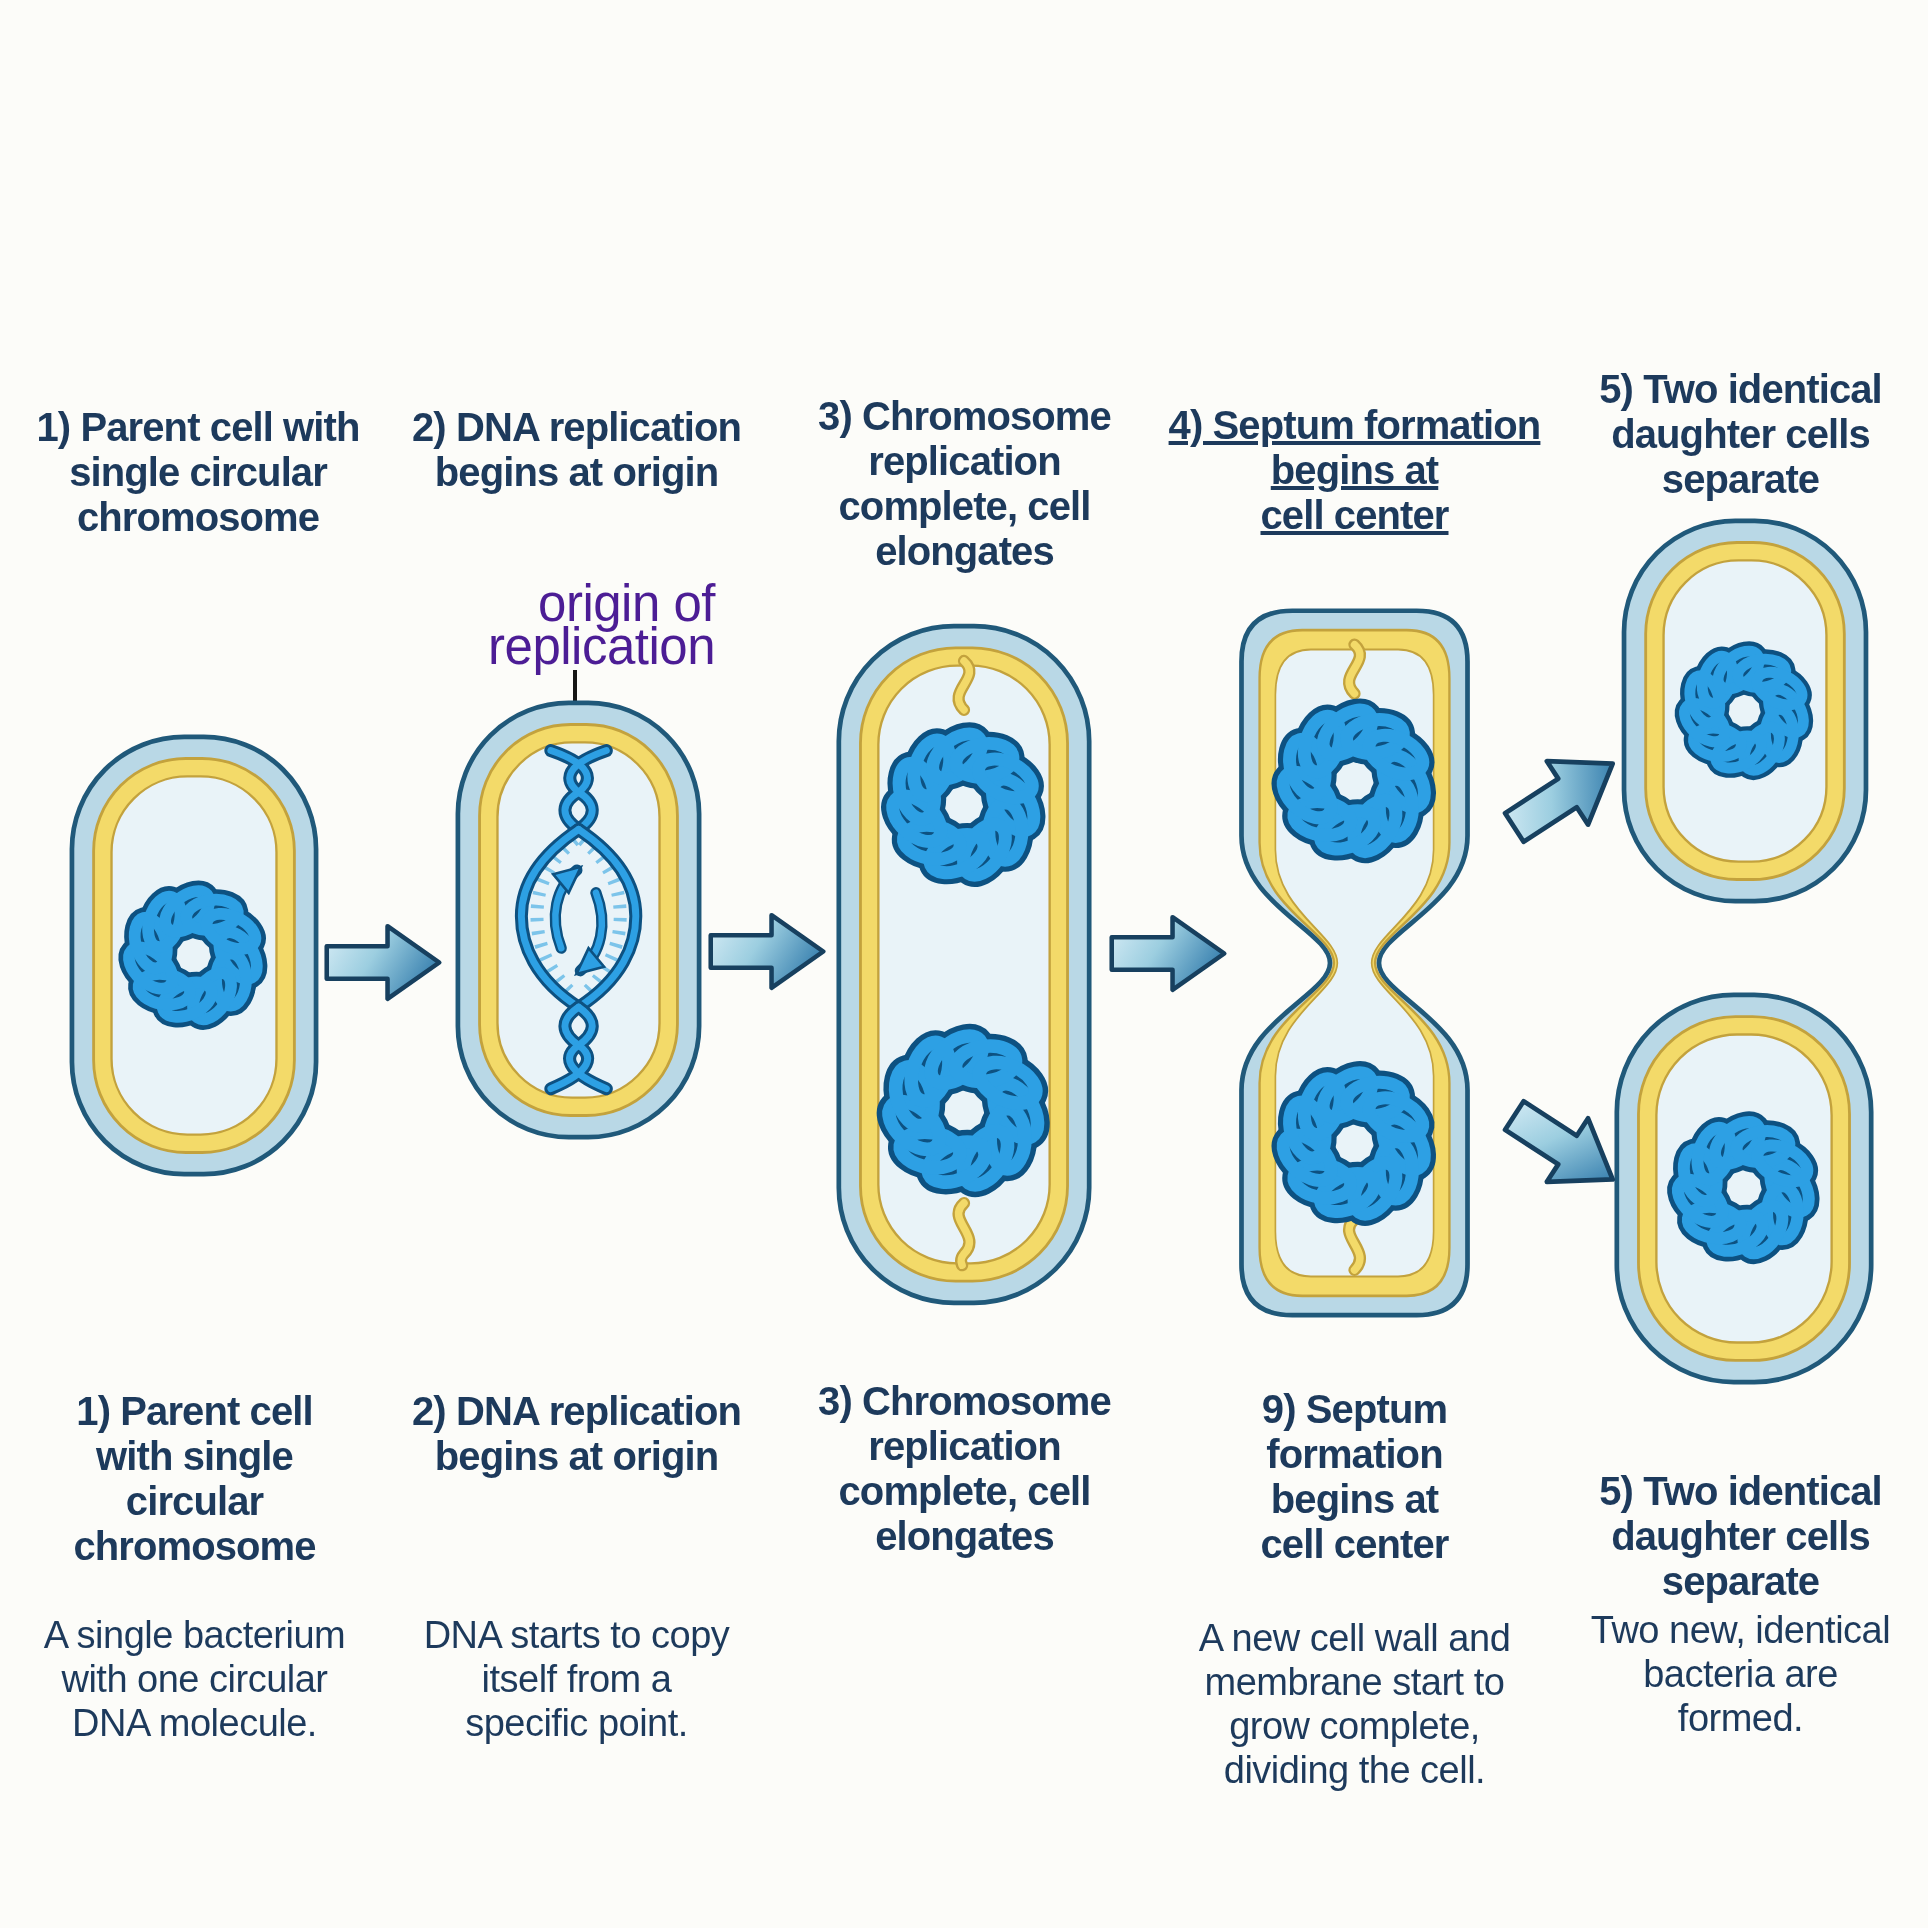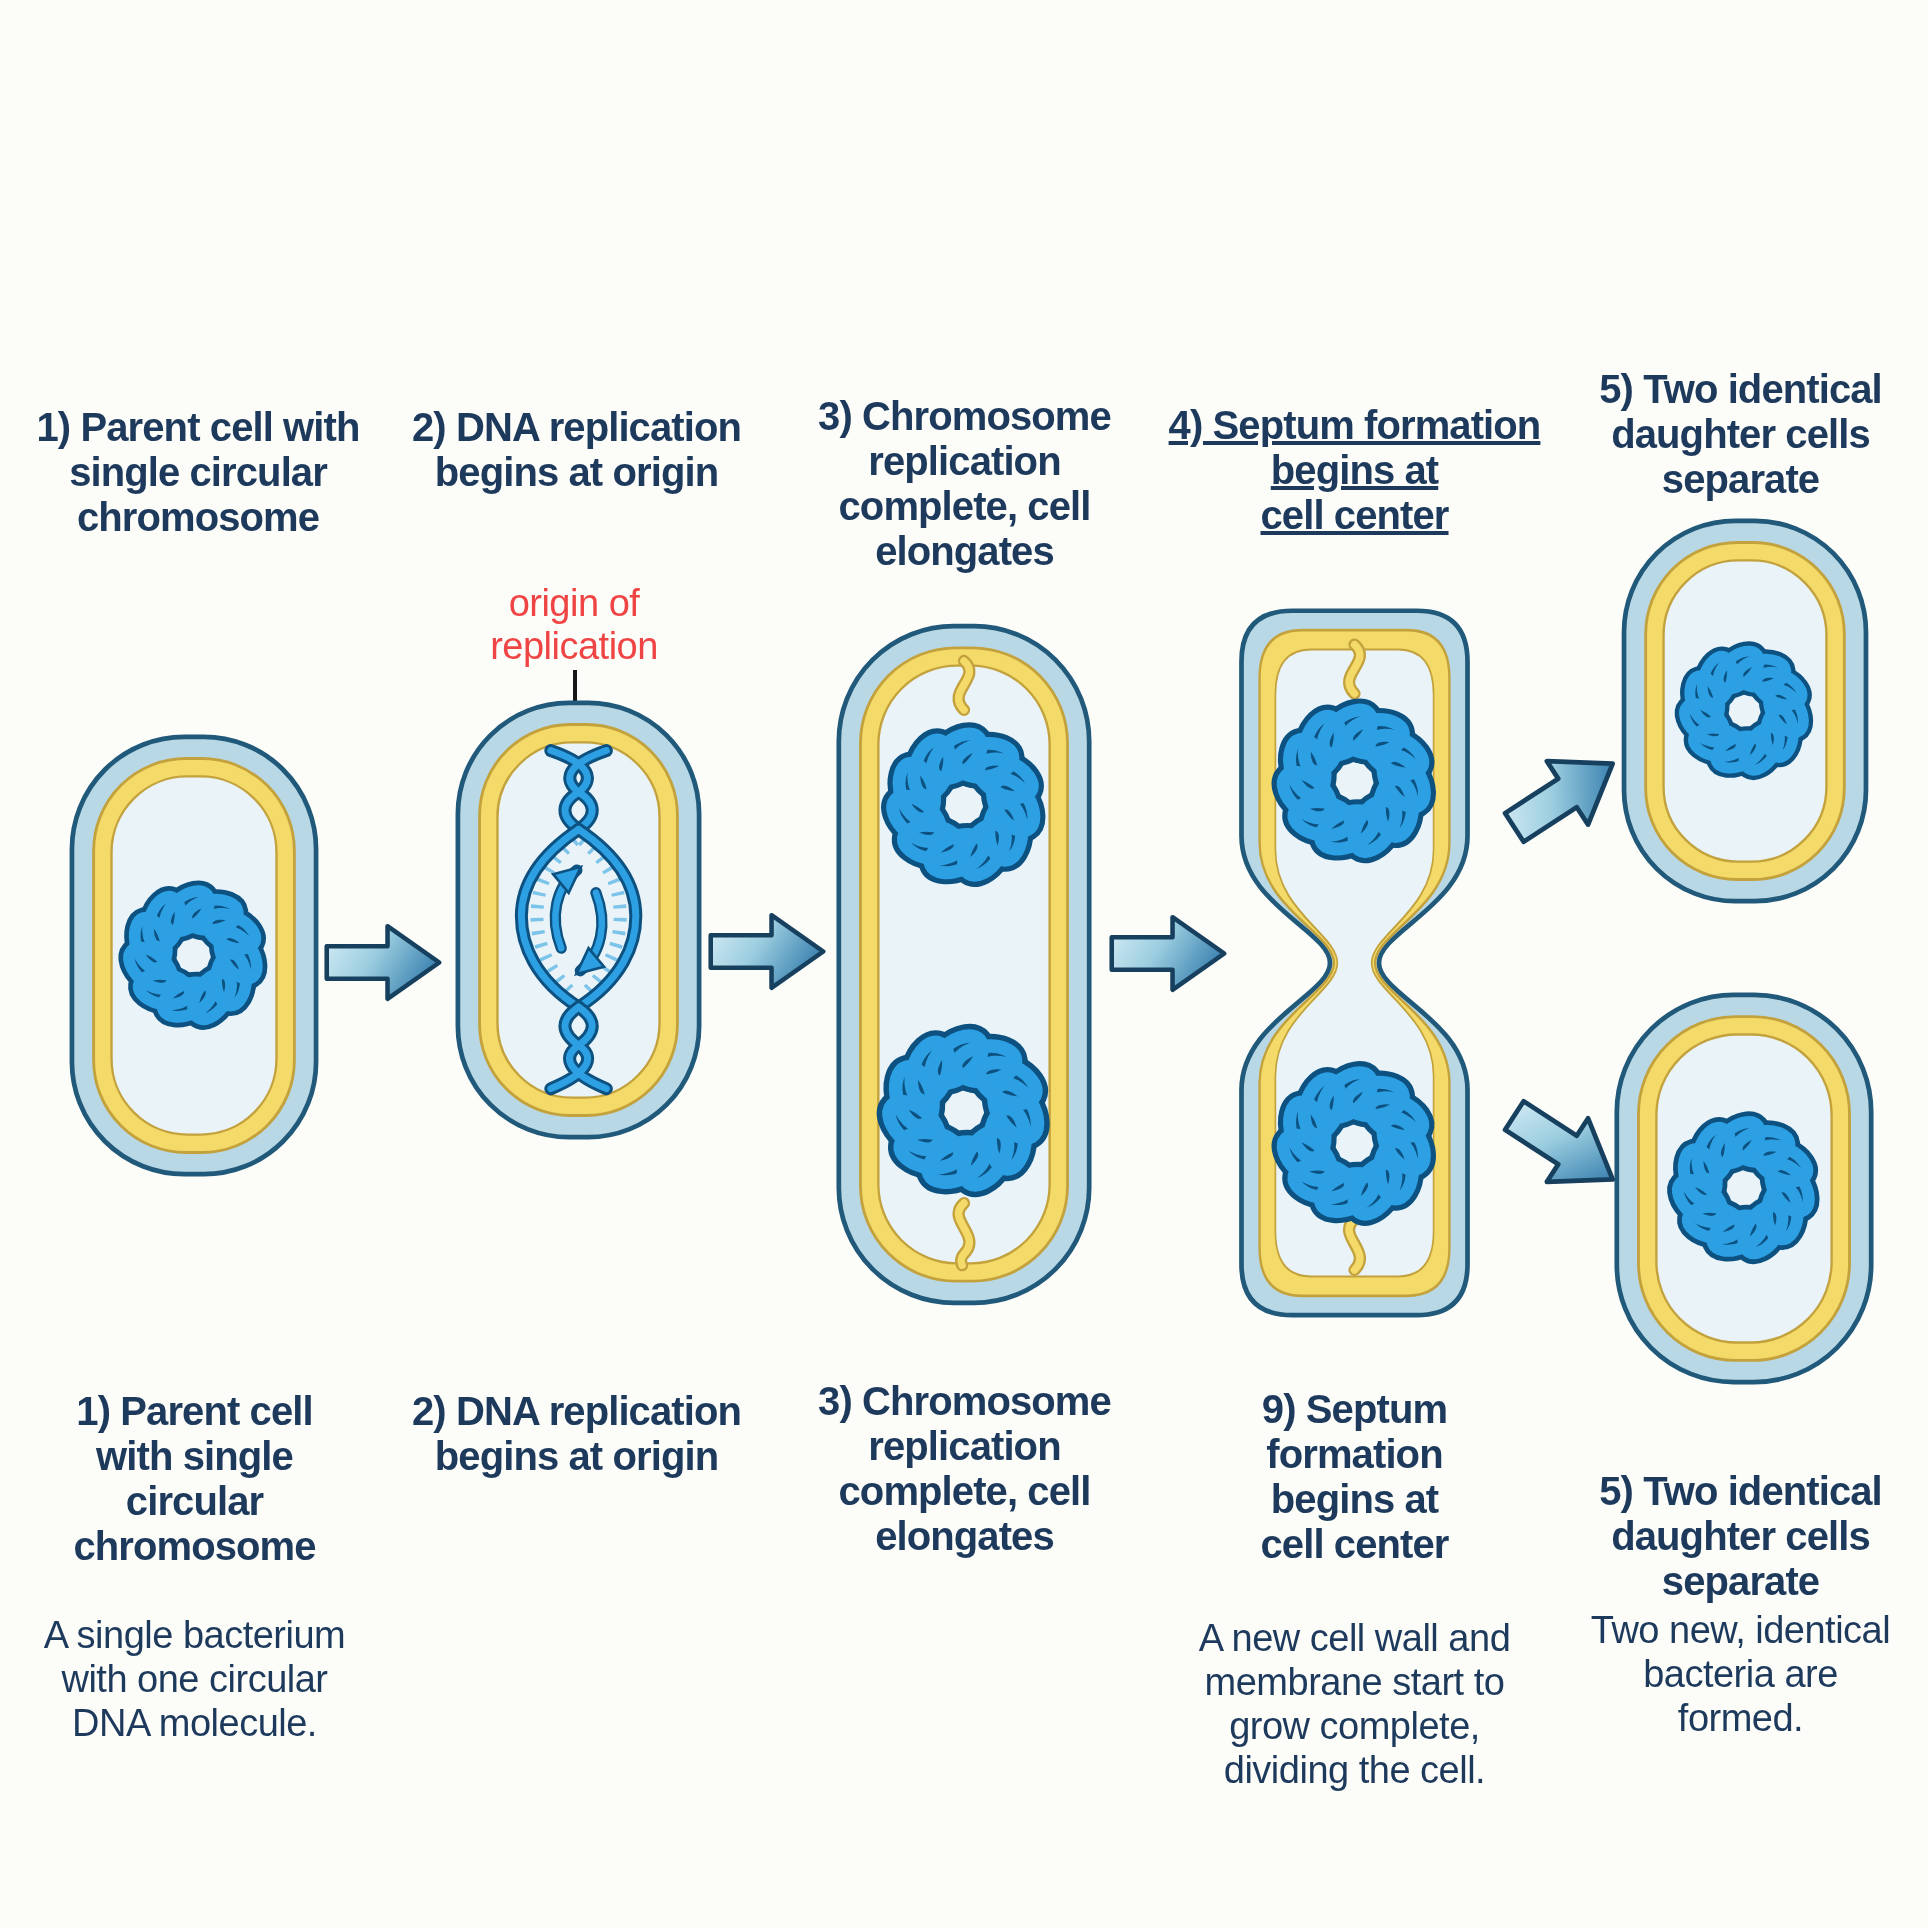--- a/index.html
+++ b/index.html
@@ -16,23 +16,23 @@
     font-size:40px;line-height:45px;letter-spacing:-0.9px;
     color:#1d3a5c;
   }
   .desc{
     position:absolute;width:443px;text-align:center;
     white-space:pre-line;font-weight:400;
     font-size:38px;line-height:44px;letter-spacing:-0.5px;
     color:#1d3a5c;
   }
   .olabel{
-    position:absolute;left:433px;top:582px;width:282px;text-align:center;
-    white-space:pre-line;font-weight:400;font-size:38px;line-height:43px;
-    color:#ef4444;letter-spacing:-0.5px;
+    position:absolute;left:433px;top:582px;width:282px;text-align:right;
+    white-space:pre-line;font-weight:400;font-size:51px;line-height:43px;
+    color:#4c1d95;letter-spacing:-0.5px;
   }
   .oline{
     position:absolute;left:573px;top:670px;width:3.8px;height:127px;
     background:#161616;
   }
   svg.cell{position:absolute;overflow:visible;}
   .dk{stroke:#0d5181;fill:none;stroke-linecap:round;}
   .lt{stroke:#2da0e4;fill:none;stroke-linecap:round;}
   .rung{stroke:#7cc4ea;fill:none;stroke-dasharray:4 11;}
   .sep-u{stroke:#c3a23d;fill:none;stroke-width:13;stroke-linecap:round;}
@@ -350,20 +350,23 @@
   <div class="h" style="left:-27px;top:1389px;">1) Parent cell
 with single
 circular
 chromosome</div>
   <div class="desc" style="left:-27px;top:1613px;">A single bacterium
 with one circular
 DNA molecule.</div>
 
   <div class="h" style="left:355px;top:1389px;">2) DNA replication
 begins at origin</div>
+  <div class="desc" style="left:355px;top:1613px;">DNA starts to copy
+itself from a
+specific point.</div>
 
   <div class="h" style="left:743px;top:1379px;">3) Chromosome
 replication
 complete, cell
 elongates</div>
 
   <div class="h" style="left:1133px;top:1387px;">9) Septum
 formation
 begins at
 cell center</div>

